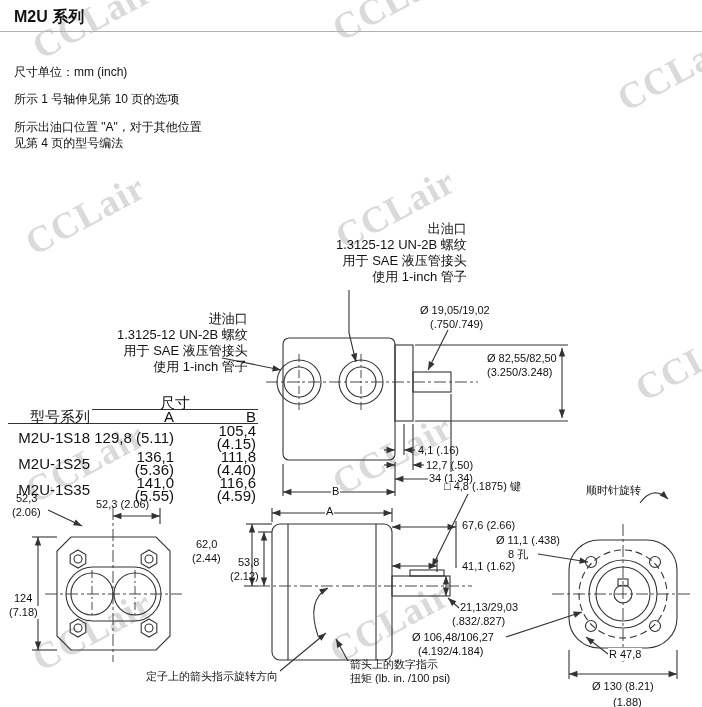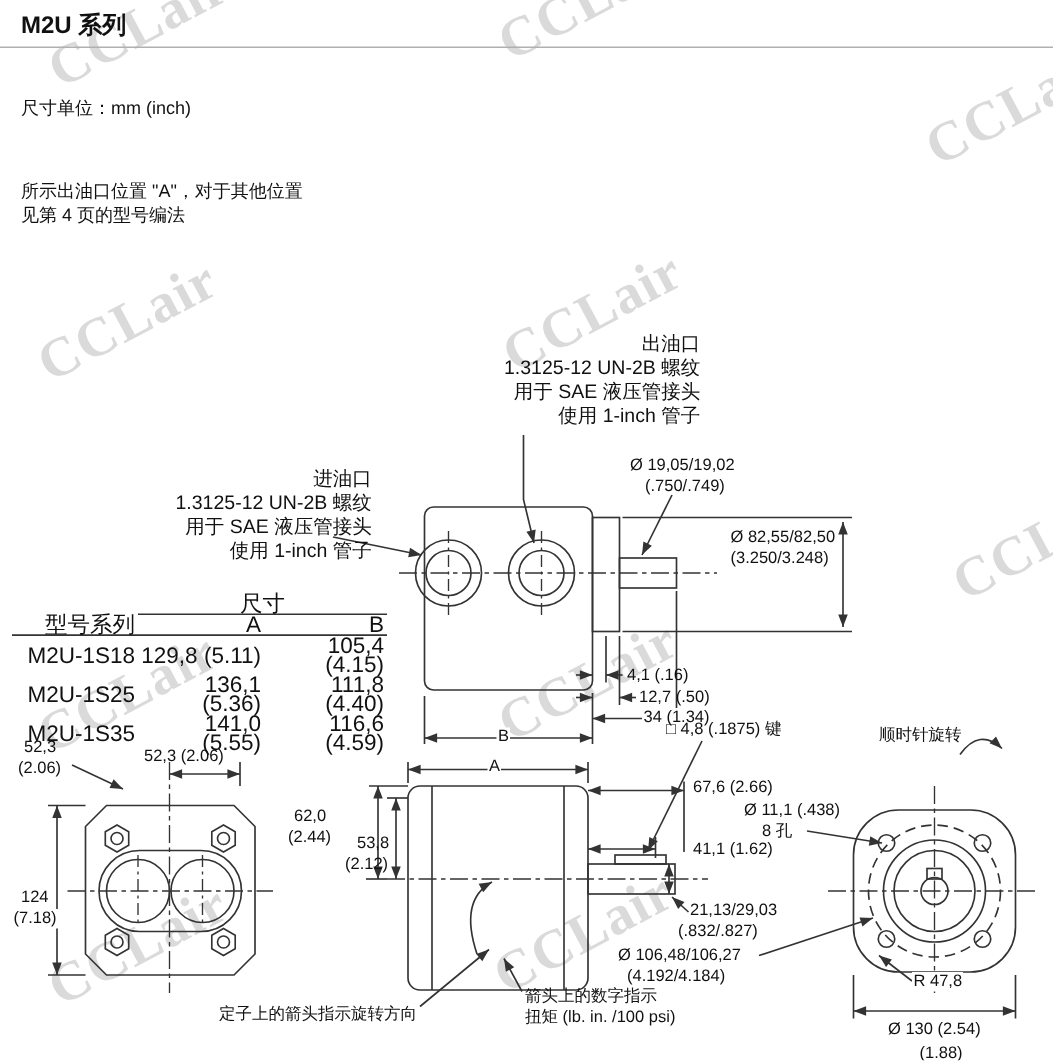--- a/index.html
+++ b/index.html
@@ -169,20 +169,21 @@
         <line x1="569" y1="650" x2="569" y2="679"></line>
         <line x1="677" y1="650" x2="677" y2="679"></line>
         <line x1="569" y1="674" x2="677" y2="674" marker-start="url(#ah)" marker-end="url(#ah)"></line>
       </g>
     </g>
   </svg>
 
   <div class="title">M2U 系列</div>
   <div class="rule"></div>
   <div class="note" style="left:14px;top:64px">尺寸单位：mm (inch)</div>
+  <div class="note" style="left:14px;top:91px">所示 1 号轴伸见第 10 页的选项</div>
   <div class="note" style="left:14px;top:119px">所示出油口位置 "A"，对于其他位置</div>
   <div class="note" style="left:14px;top:135px">见第 4 页的型号编法</div>
 
   <div class="port-label" style="left:336px;top:221px">
     <div>出油口</div>
     <div>1.3125-12 UN-2B 螺纹</div>
     <div>用于 SAE 液压管接头</div>
     <div>使用 1-inch 管子</div>
   </div>
 
@@ -254,15 +255,15 @@
   <div class="lbl" style="left:412px;top:631px">Ø 106,48/106,27</div>
   <div class="lbl" style="left:418px;top:645px">(4.192/4.184)</div>
 
   <div class="lbl" style="left:146px;top:670px">定子上的箭头指示旋转方向</div>
   <div class="lbl" style="left:350px;top:658px">箭头上的数字指示</div>
   <div class="lbl" style="left:350px;top:672px">扭矩 (lb. in. /100 psi)</div>
 
   <div class="lbl" style="left:586px;top:484px">顺时针旋转</div>
   <div class="lbl bg" style="left:608px;top:648px">R 47,8</div>
   <div class="lbl bg" style="left:612px;top:696px">(1.88)</div>
-  <div class="lbl" style="left:592px;top:680px">Ø 130 (2.54)</div>
+  <div class="lbl" style="left:592px;top:680px">Ø 130 (8.21)</div>
 
 </div>
 
 </body></html>

